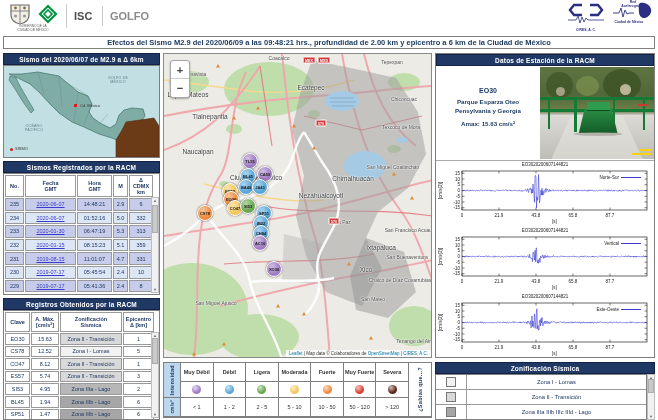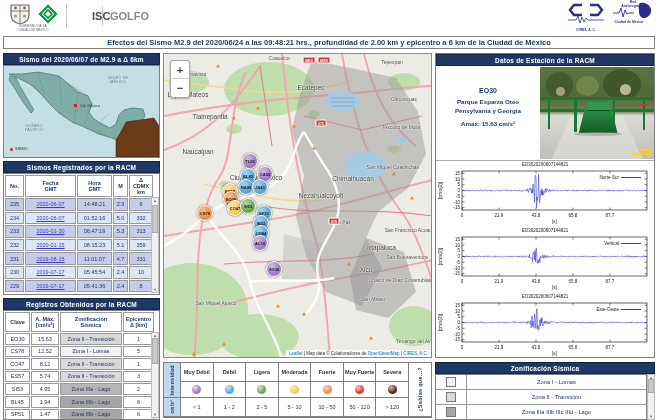--- a/index.html
+++ b/index.html
@@ -95,21 +95,21 @@
       <svg width="24" height="22" viewBox="0 0 24 22">
         <path d="M4,11 L12,3 L20,11 L12,19 Z" fill="none" stroke="#00923F" stroke-width="2.2"></path>
         <path d="M8,11 L12,7 L16,11 L12,15 Z" fill="none" stroke="#00923F" stroke-width="1.6"></path>
       </svg>
     </div>
     <div class="abs logo-cap" style="left:2px;top:25px;width:62px;">
       <span>GOBIERNO DE LA</span><br>
       <span>CIUDAD DE MÉXICO</span>
     </div>
     <div class="abs vdiv" style="left:66px;top:4px;height:24px;"></div>
-    <div class="abs hdr-txt-isc" style="left:92px;top:10px;">ISC</div>
+    <div class="abs hdr-txt-isc" style="left:74px;top:10px;">ISC</div>
     <div class="abs vdiv" style="left:102px;top:6px;height:20px;"></div>
     <div class="abs hdr-txt-sgirpc" style="left:110px;top:10px;">GOLFO</div>
 
     <div class="abs" style="left:566px;top:2px;width:40px;height:30px;">
       <svg width="40" height="22" viewBox="0 0 40 22">
         <path d="M16,3 L8,3 L4,8 L8,13 L16,13" fill="none" stroke="#2B2E83" stroke-width="2.4"></path>
         <path d="M24,3 L32,3 L36,8 L32,13 L24,13" fill="none" stroke="#2B2E83" stroke-width="2.4"></path>
         <path d="M2,18 L10,18 L12,14 L14,21 L16,15 L18,20 L20,16 L22,18 L38,18" fill="none" stroke="#2B2E83" stroke-width=".8"></path>
       </svg>
       <div class="navy-cap">CIRES, A. C.</div>
@@ -122,21 +122,21 @@
       <div class="navy-cap" style="position:absolute;left:8px;top:-1px;width:26px;">
         <span>Red</span> <span>Acelerográfica</span>
       </div>
       <div class="navy-cap" style="position:absolute;left:2px;top:19px;width:30px;">
         <span>Ciudad de</span> <span>México</span>
       </div>
     </div>
   </div>
 
   <div class="abs title-bar" style="left:3px;top:36px;width:652px;height:13px;">
-    <span>Efectos del Sismo M2.9 del 2020/06/24 a las 09:48:21 hrs., profundidad de 2.00 km y epicentro a 6 km de la Ciudad de México</span>
+    <span>Efectos del Sismo M2.9 del 2020/06/09 a las 09:48:21 hrs., profundidad de 2.00 km y epicentro a 6 km de la Ciudad de México</span>
   </div>
 
   <div class="abs panel-h" style="left:3px;top:53px;width:157px;height:12px;">
     <span>Sismo del 2020/06/07 de M2.9 a Δ 6km</span>
   </div>
   <div class="abs bordered" style="left:3px;top:65px;width:157px;height:93px;">
     <svg width="155" height="91" viewBox="0 0 155 91">
       <rect width="155" height="91" fill="#C2E0E4"></rect>
       <path d="M5,8 L18,8 L34,6 L55,10 L62,16 L74,26 L84,30 L88,38 L85,46 L89,52 L96,57 L106,62 L112,58 L115,49 L120,44 L128,42 L139,43 L141,50 L135,58 L129,62 L122,68 L118,76 L108,72 L95,68 L80,61 L68,56 L55,47 L45,37 L36,27 L26,18 L14,12 Z" fill="#7FADA6" stroke="#3E6E66" stroke-width=".7"></path>
       <path d="M6,10 L12,12 L16,20 L24,34 L30,44 L27,47 L19,36 L11,23 L5,14 Z" fill="#7FADA6" stroke="#3E6E66" stroke-width=".6"></path>

